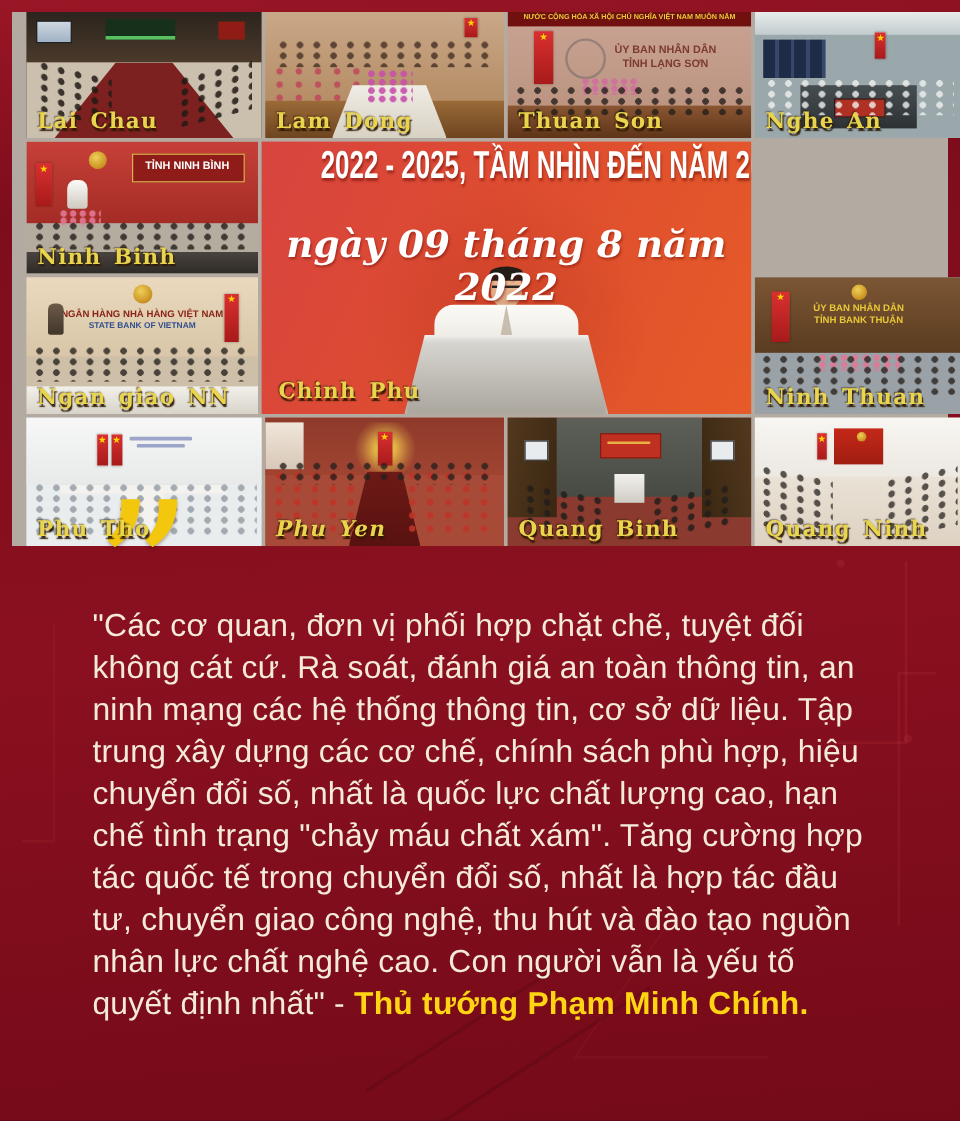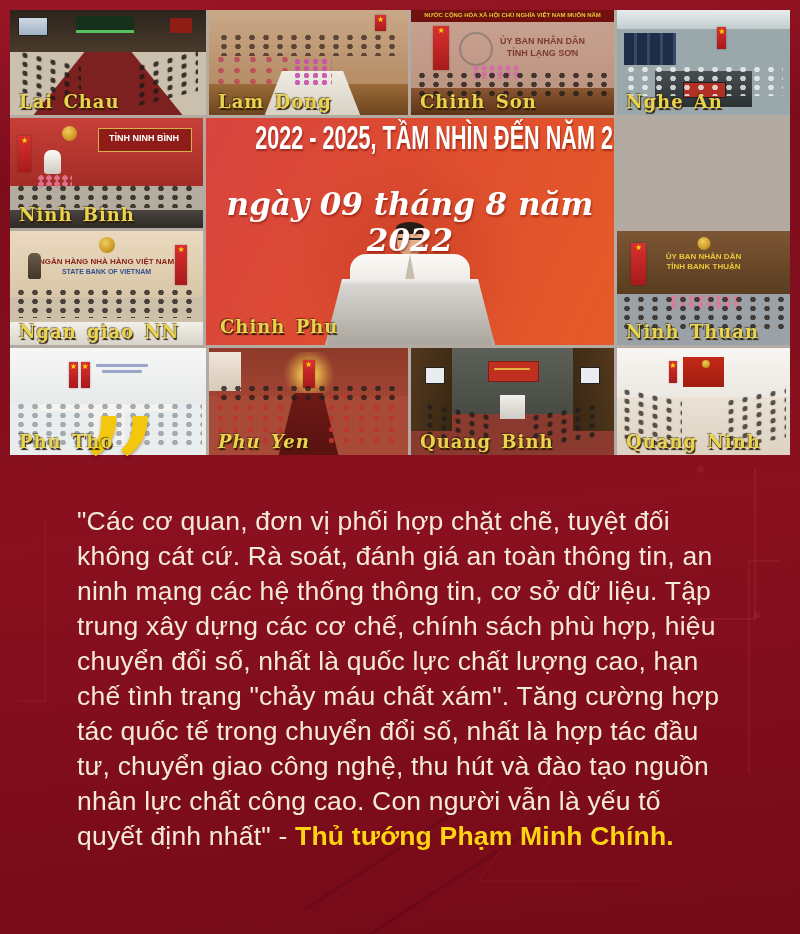--- a/index.html
+++ b/index.html
@@ -9,21 +9,21 @@
     font-family:"Liberation Sans","DejaVu Sans",sans-serif;
   }
   
   .trace{position:absolute;pointer-events:none;}
   .trace.l{border-color:rgba(255,110,95,0.10);}
   .trace.d{background:rgba(0,0,0,0.10);}
   .dot{position:absolute;width:7px;height:7px;border-radius:50%;background:rgba(255,110,95,0.10);}
 
   
   .collage{position:absolute;left:10px;top:10px;width:780px;height:445px;background:#b3aba1;}
-  .cell{position:absolute;overflow:hidden;}
+  .cell{position:absolute;overflow:hidden;margin-left:12px;}
   .lbl{
     position:absolute;left:9px;bottom:3px;z-index:9;white-space:nowrap;
     font-family:"DejaVu Serif","Liberation Serif",serif;font-weight:bold;font-size:18px;
     color:#e9d44e;letter-spacing:1px;word-spacing:3px;
     text-shadow:1px 2px 1px rgba(45,25,0,.95),-1px -1px 1px rgba(45,25,0,.55);
   }
   .abs{position:absolute;}
   .dots{position:absolute;background-image:radial-gradient(circle,var(--d,rgba(30,24,18,.8)) 2.5px,transparent 3px);background-size:var(--s,14px 9px);}
   .flag{position:absolute;background:linear-gradient(#d93030,#a81a1a);box-shadow:0 0 2px rgba(0,0,0,.35);}
   .flag::after{content:"★";position:absolute;top:0;left:50%;transform:translateX(-50%);color:#ffd400;font-size:8px;line-height:10px;}
@@ -92,21 +92,21 @@
     <div class="cell" style="left:401px;top:0;width:203px;height:105px;background:linear-gradient(#c9a393,#b88f7c);">
       <div class="abs" style="left:0;top:0;right:0;height:12px;background:#70100f;"></div>
       <div class="wallText" style="top:2px;font-size:6px;color:#e8c838;">NƯỚC CỘNG HÒA XÃ HỘI CHỦ NGHĨA VIỆT NAM MUÔN NĂM</div>
       <div class="abs" style="left:48px;top:22px;width:30px;height:30px;border:2px solid rgba(120,110,105,.6);border-radius:50%;"></div>
       <div class="wallText" style="top:26px;left:60px;right:0;font-size:9px;color:#7c3a30;">ỦY BAN NHÂN DÂN</div>
       <div class="wallText" style="top:38px;left:60px;right:0;font-size:9px;color:#7c3a30;">TỈNH LẠNG SƠN</div>
       <div class="flag" style="left:22px;top:16px;width:16px;height:44px;"></div>
       <div class="dots" style="left:30%;top:52%;width:24%;height:14%;--d:rgba(210,110,160,.9);--s:8px 6px;"></div>
       <div class="abs" style="left:0;bottom:0;right:0;height:26%;background:linear-gradient(#8a5632,#5e3418);"></div>
       <div class="dots" style="left:2%;top:58%;width:96%;height:24%;--d:rgba(35,30,25,.8);"></div>
-      <div class="lbl">Chinh Son</div>
+      <div class="lbl">Thuan Son</div>
     </div>
 
     <div class="cell" style="left:607px;top:0;width:173px;height:105px;background:#9aa8ac;">
       <div class="abs" style="left:0;top:0;right:0;height:18%;background:linear-gradient(#e8eceb,#c2ccce);"></div>
       <div class="abs" style="left:4%;top:22%;width:30%;height:30%;background:repeating-linear-gradient(90deg,#1e2c48 0 10px,#37486b 10px 13px);"></div>
       <div class="flag" style="left:58%;top:16%;width:9px;height:22px;"></div>
       <div class="abs" style="left:22%;bottom:8%;width:56%;height:34%;background:linear-gradient(#474e52,#2c3134);"></div>
       <div class="abs" style="left:38%;bottom:16%;width:24%;height:14%;background:#b03024;border:1px solid #1c2022;"></div>
       <div class="dots" style="left:4%;top:52%;width:92%;height:30%;--d:rgba(240,242,240,.8);"></div>
       <div class="lbl">Nghe An</div>
@@ -218,17 +218,17 @@
 
   <div class="quote">
     <div class="ln">"Các cơ quan, đơn vị phối hợp chặt chẽ, tuyệt đối</div>
     <div class="ln">không cát cứ. Rà soát, đánh giá an toàn thông tin, an</div>
     <div class="ln">ninh mạng các hệ thống thông tin, cơ sở dữ liệu. Tập</div>
     <div class="ln">trung xây dựng các cơ chế, chính sách phù hợp, hiệu</div>
     <div class="ln">chuyển đổi số, nhất là quốc lực chất lượng cao, hạn</div>
     <div class="ln">chế tình trạng "chảy máu chất xám". Tăng cường hợp</div>
     <div class="ln">tác quốc tế trong chuyển đổi số, nhất là hợp tác đầu</div>
     <div class="ln">tư, chuyển giao công nghệ, thu hút và đào tạo nguồn</div>
-    <div class="ln">nhân lực chất công cao. Con người vẫn là yếu tố</div>
+    <div class="ln">nhân lực chất nghệ cao. Con người vẫn là yếu tố</div>
     <div class="ln"><span>quyết định nhất" - </span><span class="attr">Thủ tướng Phạm Minh Chính.</span></div>
   </div>
 
 </div>
 
 </body></html>

